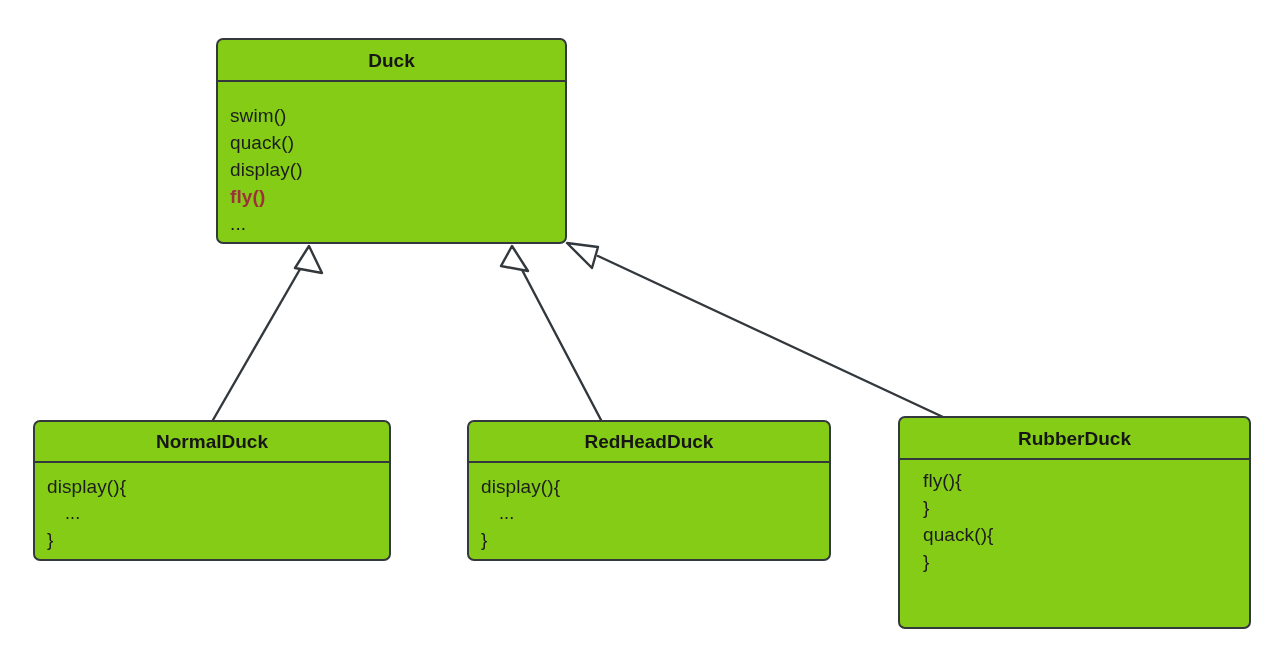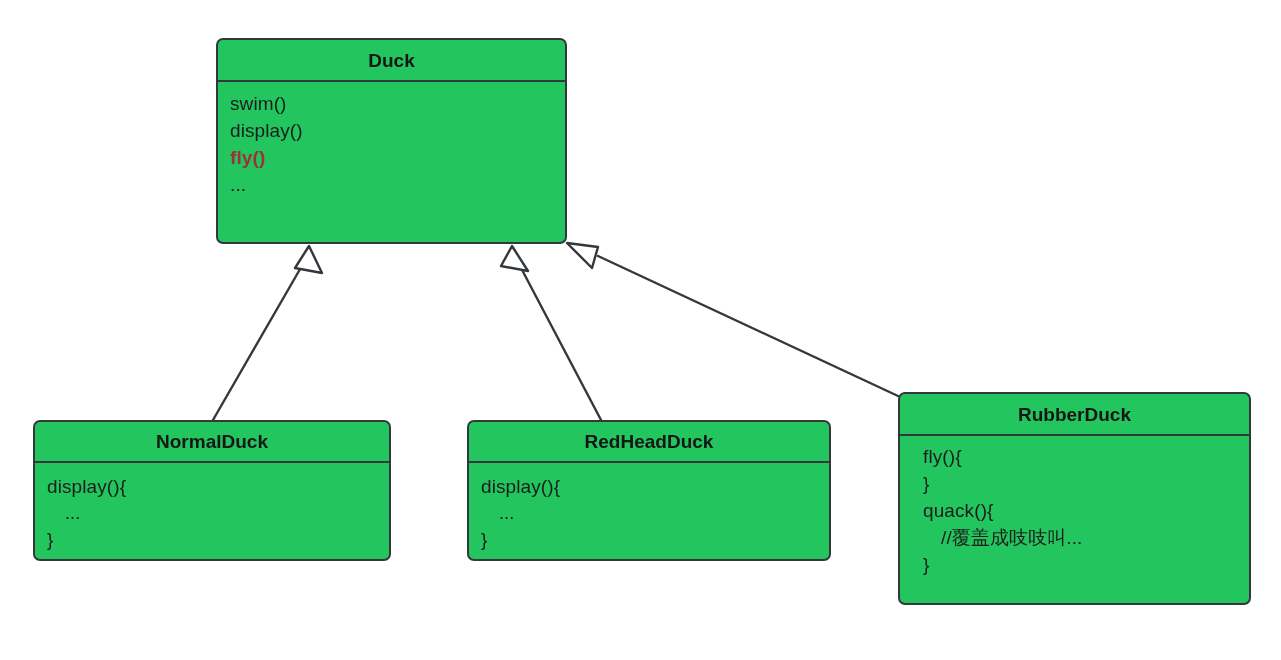--- a/index.html
+++ b/index.html
@@ -33,21 +33,21 @@
     width: 1281px;
     height: 660px;
     z-index: 1;
     pointer-events: none;
   }
 
   
   .uml-class {
     position: absolute;
     box-sizing: border-box;
-    background: #22c55e;
+    background: #84cc16;
     border: 2px solid #33383d;
     border-radius: 7px;
     z-index: 2;
     overflow: hidden;
   }
   .uml-header {
     box-sizing: border-box;
     text-align: center;
     font-weight: bold;
     font-size: 19px;
@@ -76,29 +76,29 @@
     padding-left: 18px;
   }
   .uml-member.small {
     font-size: 18px;
     line-height: 26px;
   }
 
   
   #class-duck        { left: 216px; top: 38px;  width: 351px; height: 206px; }
   #class-duck .uml-header  { height: 42px; }
-  #class-duck .uml-body    { padding-top: 8px; }
+  #class-duck .uml-body    { padding-top: 20px; }
 
   #class-normalduck  { left: 33px;  top: 420px; width: 358px; height: 141px; }
   #class-normalduck .uml-header { height: 41px; }
 
   #class-redheadduck { left: 467px; top: 420px; width: 364px; height: 141px; }
   #class-redheadduck .uml-header { height: 41px; }
 
-  #class-rubberduck  { left: 898px; top: 392px; width: 353px; height: 213px; }
+  #class-rubberduck  { left: 898px; top: 416px; width: 353px; height: 213px; }
   #class-rubberduck .uml-header { height: 42px; }
   #class-rubberduck .uml-body   { padding-top: 7px; padding-left: 23px; }
 </style>
 </head>
 <body style="background: rgb(255, 255, 255);">
 
 <div id="canvas">
 
   <svg id="edges" viewBox="0 0 1281 660">
 
@@ -115,20 +115,21 @@
     <g>
       <line x1="943" y1="417" x2="598" y2="256" stroke="#33383d" stroke-width="2.4" stroke-linecap="round"></line>
       <polygon points="567,243 598,247 592,268" fill="#ffffff" stroke="#33383d" stroke-width="2.4" stroke-linejoin="round"></polygon>
     </g>
   </svg>
 
   <div class="uml-class" id="class-duck">
     <div class="uml-header">Duck</div>
     <div class="uml-body">
       <div class="uml-member">swim()</div>
+      <div class="uml-member">quack()</div>
       <div class="uml-member">display()</div>
       <div class="uml-member accent" style="color: rgb(158, 48, 57);">fly()</div>
       <div class="uml-member">...</div>
     </div>
   </div>
 
   <div class="uml-class" id="class-normalduck">
     <div class="uml-header">NormalDuck</div>
     <div class="uml-body">
       <div class="uml-member">display(){</div>
@@ -145,18 +146,17 @@
       <div class="uml-member">}</div>
     </div>
   </div>
 
   <div class="uml-class" id="class-rubberduck">
     <div class="uml-header">RubberDuck</div>
     <div class="uml-body">
       <div class="uml-member">fly(){</div>
       <div class="uml-member">}</div>
       <div class="uml-member">quack(){</div>
-      <div class="uml-member indent">//覆盖成吱吱叫...</div>
       <div class="uml-member">}</div>
     </div>
   </div>
 
 </div>
 
 </body></html>

